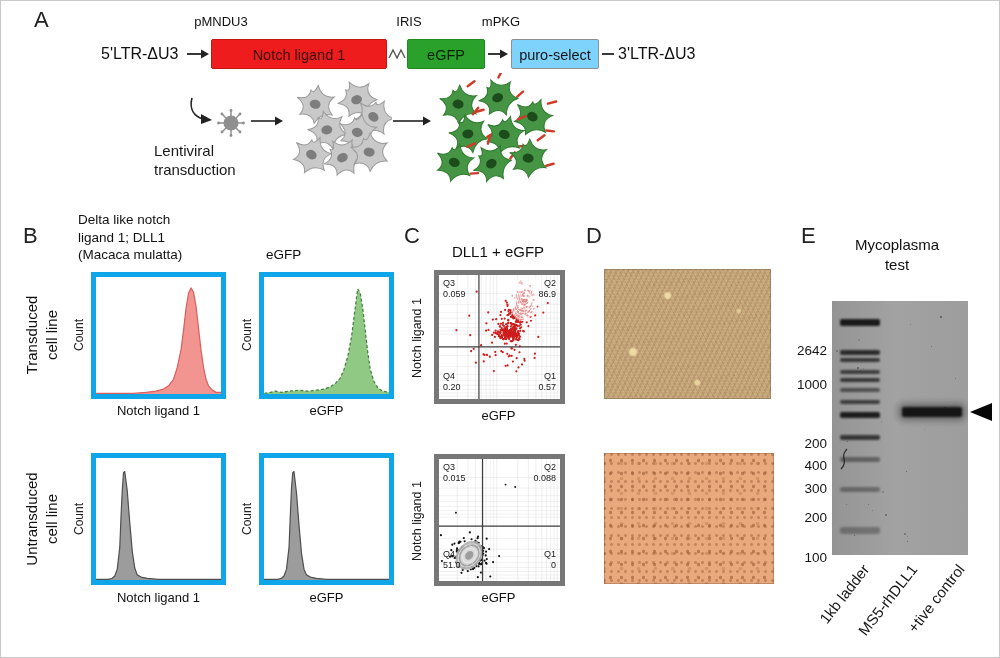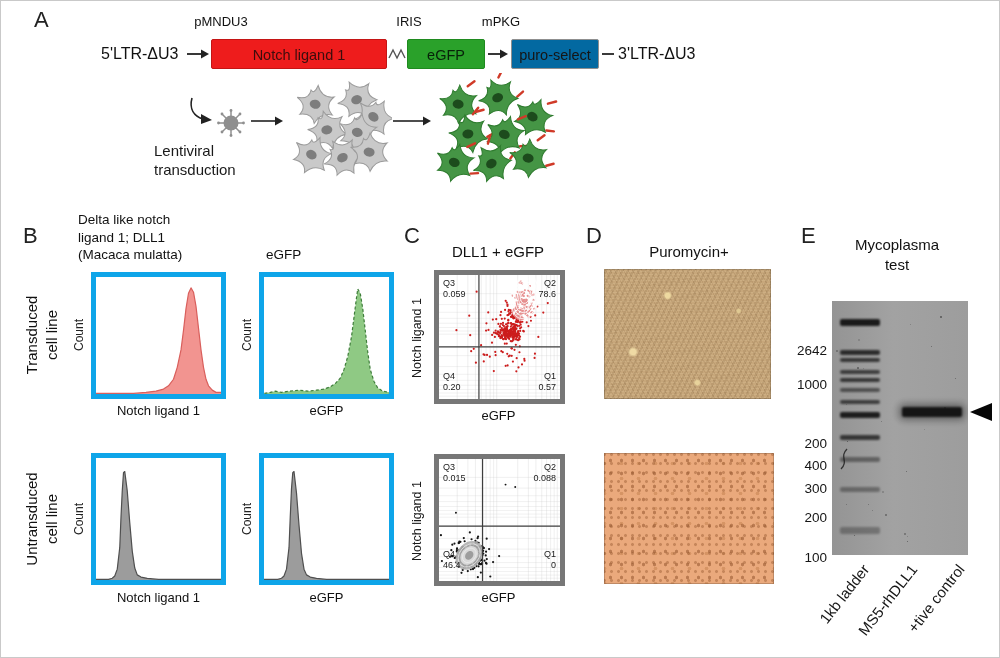--- a/index.html
+++ b/index.html
@@ -76,21 +76,21 @@
     <polyline points="1,11 5,3 9,11 13,3 17,11" fill="none" stroke="#555" stroke-width="1.4"></polyline>
   </svg>
 
   <div class="cassette" style="left: 406px; width: 78px; background: rgb(42, 161, 42); border: 1px solid rgb(31, 138, 31); color: rgb(8, 34, 10);" id="reporter-box">eGFP</div>
 
   <svg class="abs" style="left:487px;top:47px;" width="20" height="12">
     <line x1="0" y1="6" x2="12" y2="6" stroke="#222" stroke-width="1.8"></line>
       <polygon points="12,1.5 20,6 12,10.5" fill="#222"></polygon>
   </svg>
 
-  <div class="cassette" style="left: 510px; width: 88px; background: #0369a1; border: 1px solid rgb(143, 143, 143); color: rgb(21, 21, 21);" id="selector-box">puro-select</div>
+  <div class="cassette" style="left: 510px; width: 88px; background: #7dd3fc; border: 1px solid rgb(143, 143, 143); color: rgb(21, 21, 21);" id="selector-box">puro-select</div>
 
   <div class="dash-line" style="left:601px;top:52px;width:12px;height:2px;"></div>
 
   <div class="ltr-text" style="left:617px;">3'LTR-ΔU3</div>
 
   <svg class="abs" style="left:186px;top:95px;" width="28" height="28">
     <path d="M5,2 C2,13 7,20 16,23" fill="none" stroke="#222" stroke-width="1.6"></path>
     <polygon points="14,18 25,24 14,28" fill="#222"></polygon>
   </svg>
   <svg class="abs" style="left:215px;top:107px;" width="30" height="30">
@@ -727,21 +727,21 @@
         <ellipse cx="71" cy="18" rx="11" ry="17.5" fill="none" stroke="#ffffff" stroke-width="0.7" opacity="0.9" transform="rotate(12 71 18)"></ellipse>
         <line x1="33" y1="0" x2="33" y2="100" stroke="#3d3d3d" stroke-width="1.2" vector-effect="non-scaling-stroke"></line>
         <line x1="0" y1="58" x2="100" y2="58" stroke="#3d3d3d" stroke-width="1.2" vector-effect="non-scaling-stroke"></line>
       </svg>
     <div class="q" style="left:4px;top:3px;">
       <span>Q3</span>
         <span>0.059</span>
       </div>
     <div class="q right" style="right:4px;top:3px;">
       <span>Q2</span>
-        <span>78.6</span>
+        <span>86.9</span>
       </div>
     <div class="q" style="left:4px;bottom:6px;">
       <span>Q4</span>
         <span>0.20</span>
       </div>
     <div class="q right" style="right:4px;bottom:6px;">
       <span>Q1</span>
         <span>0.57</span>
       </div>
   </div>
@@ -1124,31 +1124,30 @@
     <div class="q" style="left:4px;top:3px;">
       <span>Q3</span>
         <span>0.015</span>
       </div>
     <div class="q right" style="right:4px;top:3px;">
       <span>Q2</span>
         <span>0.088</span>
       </div>
     <div class="q" style="left:4px;bottom:10px;">
       <span>Q4</span>
-        <span>46.4</span>
+        <span>51.0</span>
       </div>
     <div class="q right" style="right:4px;bottom:10px;">
       <span>Q1</span>
         <span>0</span>
       </div>
   </div>
   <div class="xlab" style="left:437px;top:589px;width:121px;">eGFP</div>
 
   <div class="panel-letter" style="left:585px;top:222px;">D</div>
-  <div class="ptitle" style="left:608px;top:242px;width:160px;">Puromycin+</div>
   <div class="micro" id="micro-top" style="left:603px;top:268px;width:167px;height:130px;"></div>
   <div class="micro" id="micro-bottom" style="left:603px;top:452px;width:170px;height:131px;"></div>
 
   <div class="panel-letter" style="left:800px;top:222px;">E</div>
   <div class="ptitle pre" style="left:836px;top:234px;width:120px;line-height:1.35;">Mycoplasma
 test</div>
 
   <div id="gel">
     <svg class="abs" style="left:5px;top:146px;" width="16" height="28">
       <path d="M10,2 C2,10 12,14 4,22" fill="none" stroke="#1a1a1a" stroke-width="1.3" opacity="0.8"></path>

